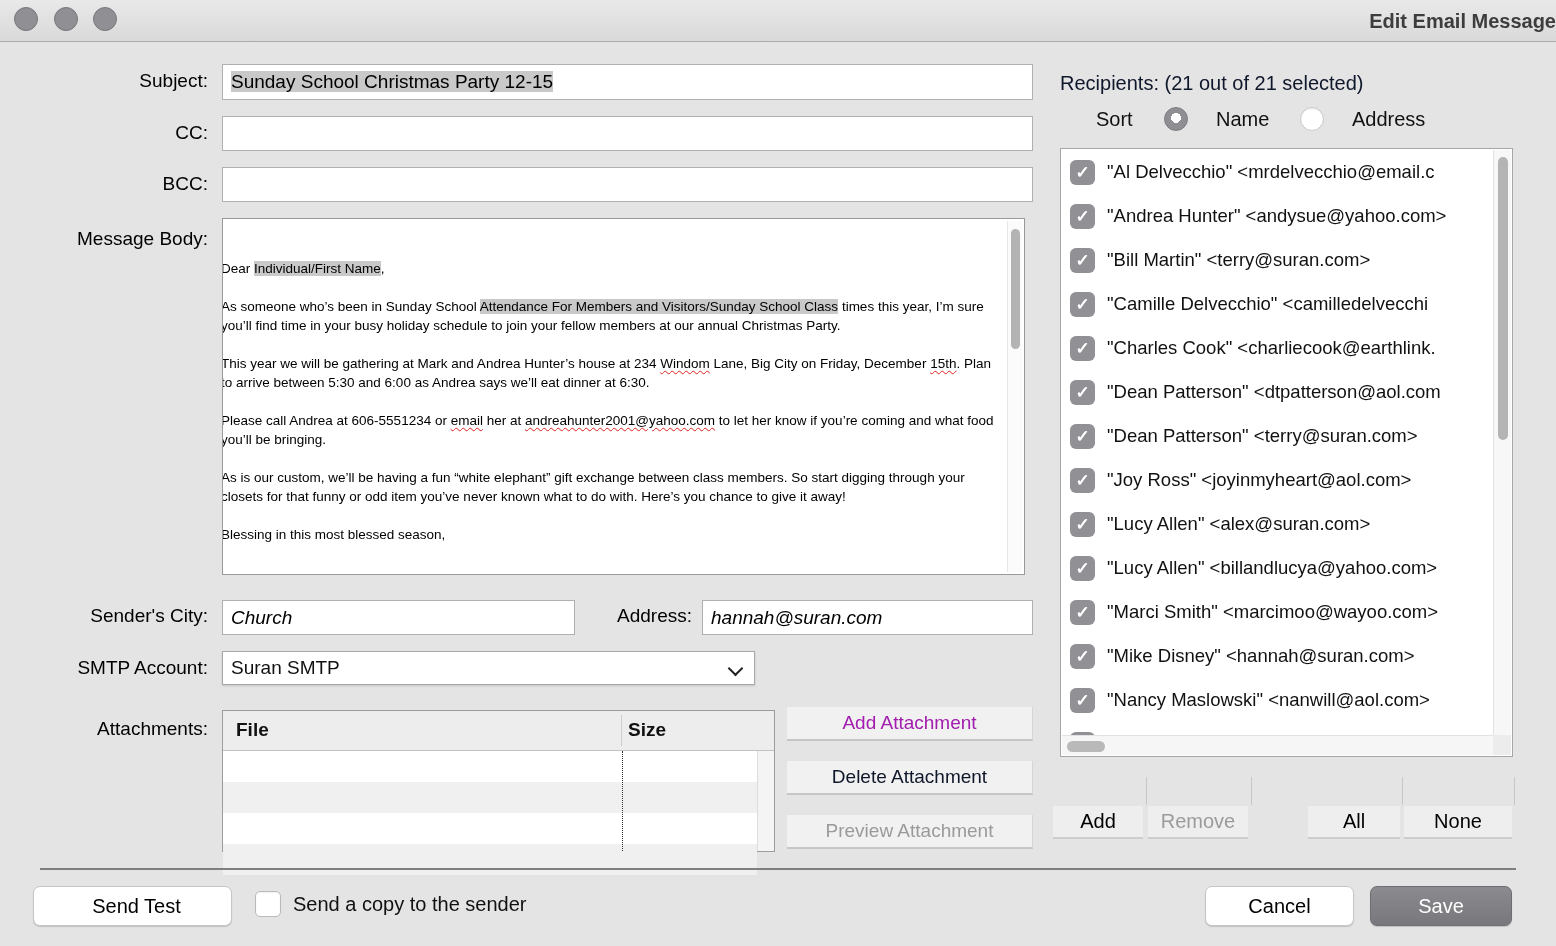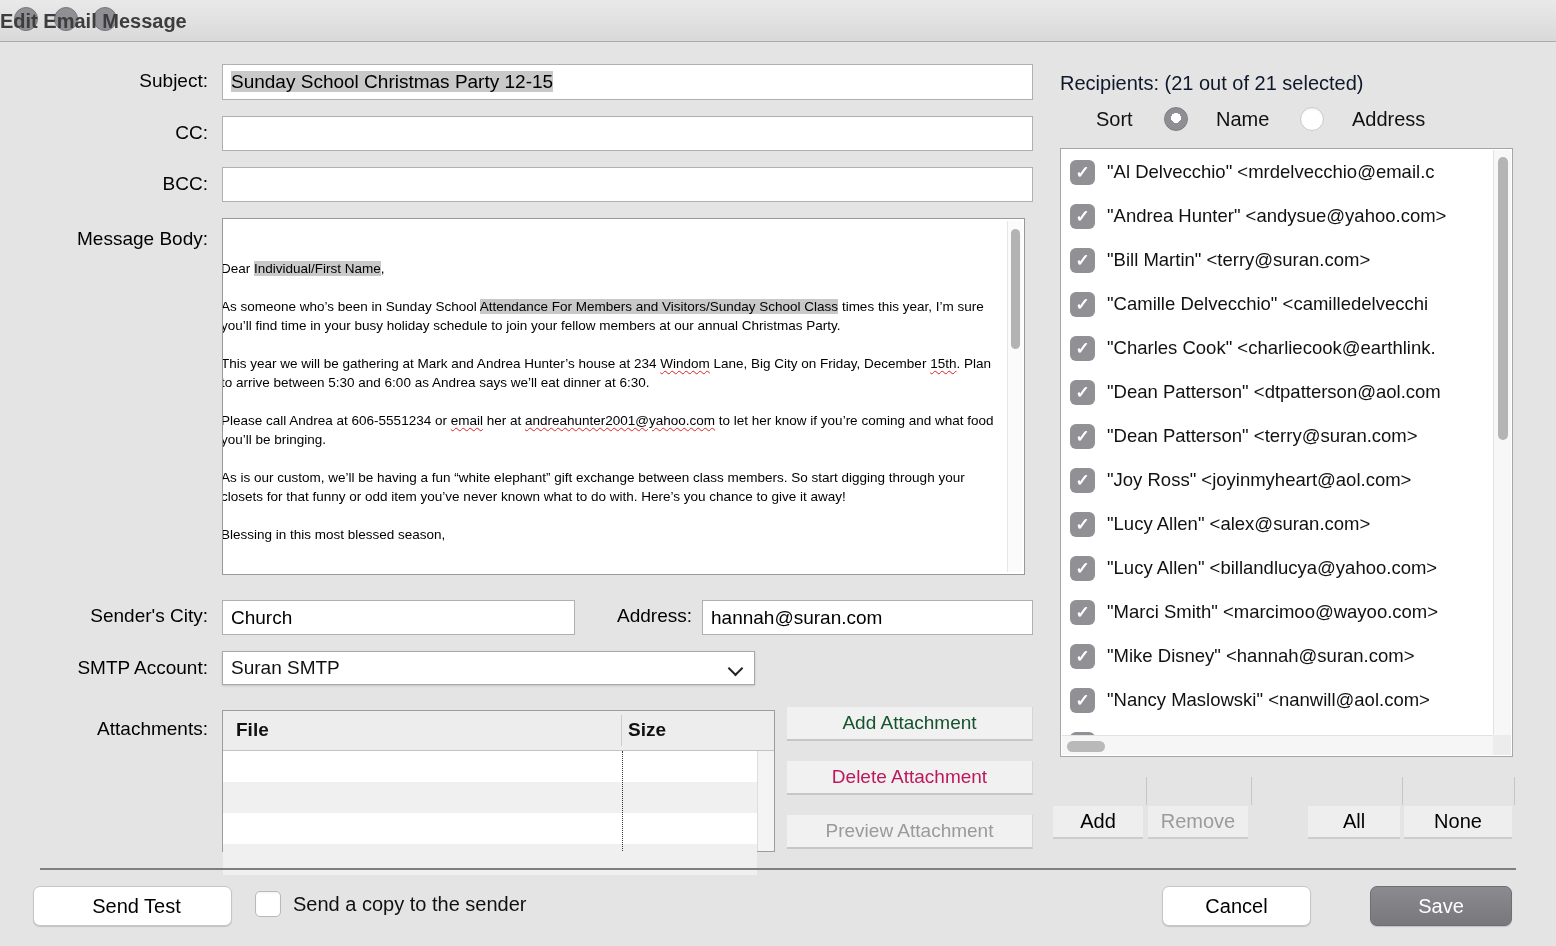--- a/index.html
+++ b/index.html
@@ -7,27 +7,27 @@
   body { font-family:"Liberation Sans", sans-serif; background:#e4e4e4; color:#111; overflow:hidden; }
   .window { position:relative; width:1556px; height:946px; background:#e4e4e4; }
 
   
   .titlebar { position:absolute; top:0; left:0; width:1556px; height:42px;
     background:linear-gradient(#e9e9e9,#d9d9d9); border-bottom:1px solid #ababab; }
   .traffic { position:absolute; top:7px; width:24px; height:24px; border-radius:50%;
     background:#8f8f94; border:1px solid #77777c; }
   .t1{left:14px;} .t2{left:54px;} .t3{left:93px;}
   .win-title { position:absolute; top:0; left:0; right:0; height:42px; line-height:42px;
-    text-align:left; font-size:20px; font-weight:bold; color:#3d3d3d; }
+    text-align:right; font-size:20px; font-weight:bold; color:#3d3d3d; }
 
   
   .flabel { position:absolute; left:0; width:208px; text-align:right; font-size:19px; color:#000; }
   .tinput { position:absolute; background:#fff; border:1px solid #b0b0b0; font-size:19px;
     padding:0 8px; font-family:"Liberation Sans", sans-serif; color:#000; }
-  input.tinput { outline:none; }
+  input.tinput { outline:none;font-style:italic; }
   .hl { background:#c9c9c9; }
 
   
   .subject-box { left:222px; top:64px; width:811px; height:36px; line-height:34px; white-space:nowrap; overflow:hidden; }
   .cc-box  { left:222px; top:116px; width:811px; height:35px; }
   .bcc-box { left:222px; top:167px; width:811px; height:35px; }
 
   
   .body-box { position:absolute; left:222px; top:218px; width:803px; height:357px;
     background:#fff; border:1px solid #999; overflow:hidden; }
@@ -62,21 +62,21 @@
   .att-body { position:absolute; left:0; top:40px; right:17px; bottom:0; }
   .stripe { position:absolute; left:0; right:0; height:31px; }
   .s1{top:0; background:#fff;} .s2{top:31px; background:#f0f0f0;} .s3{top:62px; background:#fff;} .s4{top:93px; bottom:0; background:#f0f0f0;}
   .dotline { position:absolute; left:399px; top:0; bottom:0; width:0; border-left:1px dotted #333; }
   .att-scrollstrip { position:absolute; top:40px; right:0; bottom:0; width:17px;
     background:#f4f4f4; border-left:1px solid #ddd; }
 
   .flatbtn { position:absolute; left:787px; width:246px; height:34px; background:#f1f1f1;
     border:0; border-bottom:2px solid #c6c6c6; border-right:1px solid #d5d5d5;
     font-size:19px; text-align:center; line-height:32px; font-family:"Liberation Sans", sans-serif; }
-  .b-add{top:707px; color:#14532d;} .b-del{top:761px; color:#be185d;} .b-prev{top:815px; color:#9a9a9a;}
+  .b-add{top:707px; color:#a21caf;} .b-del{top:761px; color:#0f172a;} .b-prev{top:815px; color:#9a9a9a;}
 
   
   .rec-title { position:absolute; left:1060px; top:72px; font-size:20px; color:#0f172a; }
   .sort-label { position:absolute; left:1096px; top:108px; font-size:20px; }
   .radio { position:absolute; top:107px; width:24px; height:24px; border-radius:50%; }
   .radio.sel { background:radial-gradient(circle at 50% 45%, #fff 0 5px, #8e8e93 5px); border:1px solid #7c7c81; }
   .radio.unsel { background:#fff; border:1px solid #c9c9c9; box-shadow:inset 0 1px 2px rgba(0,0,0,.08); }
   .r-name-radio{left:1164px;} .r-addr-radio{left:1300px;}
   .radio-lab { position:absolute; top:108px; font-size:20px;margin-left:16px; }
   .r-name-lab{left:1200px;} .r-addr-lab{left:1336px;}
@@ -107,21 +107,21 @@
   .sb-rem{left:1148px; width:100px; color:#9b9b9b;}
   .sb-all{left:1308px; width:92px; color:#000;}
   .sb-none{left:1404px; width:108px; color:#000;}
 
   
   .hr { position:absolute; left:40px; top:868px; width:1476px; height:2px; background:#7f7f7f; }
   .roundbtn { position:absolute; top:886px; height:40px; background:#fff; border:1px solid #c6c6c6;
     border-radius:7px; font-size:20px; font-family:"Liberation Sans", sans-serif;
     box-shadow:0 1px 1px rgba(0,0,0,.15); color:#000; }
   .b-sendtest{left:33px; width:199px;padding-left:8px;}
-  .b-cancel{left:1162px; width:149px;}
+  .b-cancel{left:1205px; width:149px;}
   .b-save{left:1370px; width:142px; background:linear-gradient(#8a8a8f,#77777c);
     border:1px solid #6e6e73; color:#fff; }
   .copy-check { position:absolute; left:255px; top:891px; width:26px; height:26px; background:#fff;
     border:1px solid #b9b9b9; border-radius:5px; box-shadow:inset 0 1px 2px rgba(0,0,0,.06); }
   .copy-lab { position:absolute; left:293px; top:893px; font-size:20px; font-weight:500; }
 </style>
 </head>
 <body>
 
 <div class="window">

